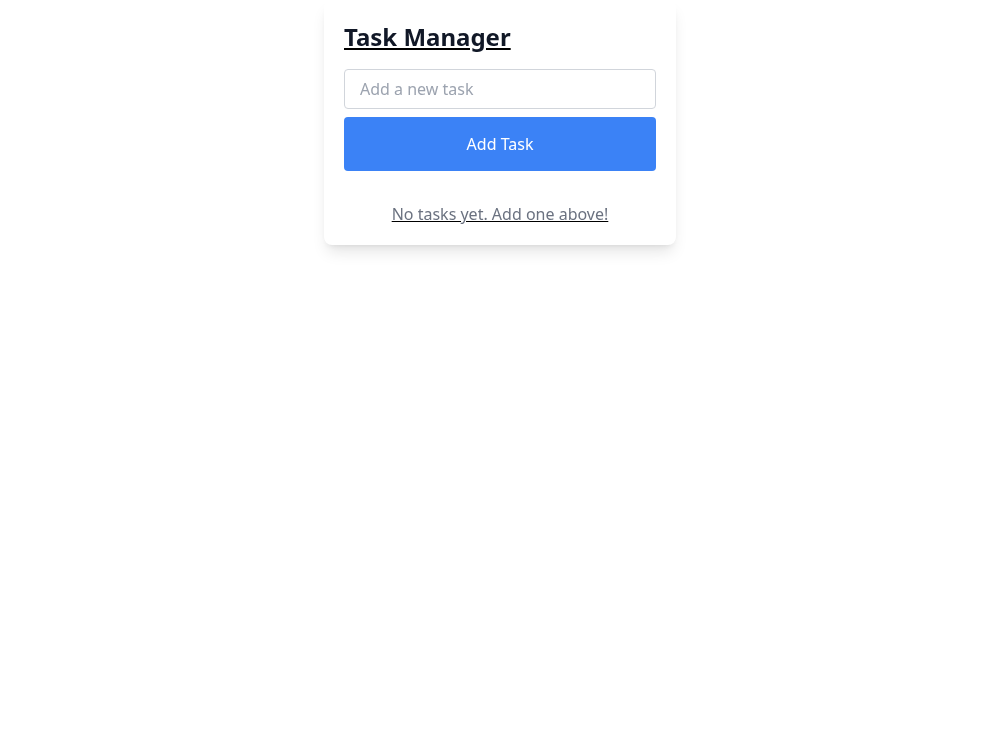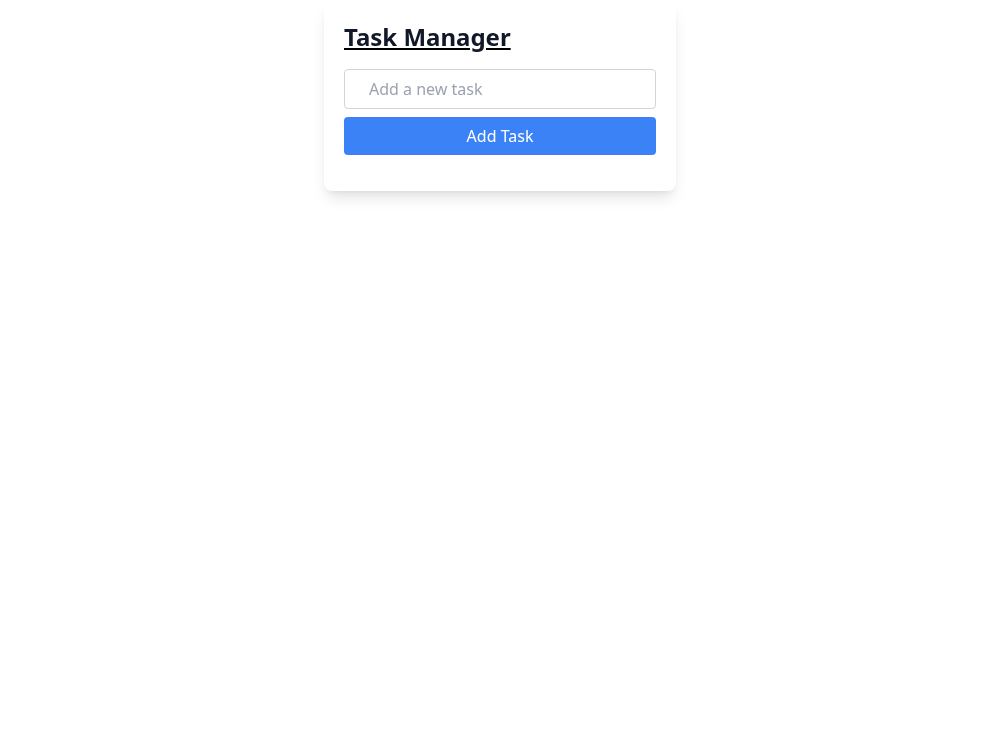--- a/index.html
+++ b/index.html
@@ -23,51 +23,52 @@
       text-decoration: underline;
     }
     .title {
       font-size: 24px;
       font-weight: 700;
       color: #111827;
       margin-bottom: 16px;
     }
     .task-input {
       width: 100%;
-      padding: 8px 24px;
+      padding: 8px 15px;
       border: 1px solid #d1d5db;
       border-radius: 4px;
       font-size: 16px;
       color: #111827;
       margin-bottom: 8px;
       outline: none;
       font-family: inherit;
     }
     .task-input::placeholder {
       color: #9ca3af;
     }
     .add-btn {
       width: 100%;
       background: #3b82f6;
       color: #ffffff;
       border: none;
       border-radius: 4px;
-      padding: 8px 16px;
+      padding: 16px 16px;
       font-size: 16px;
       cursor: pointer;
       font-family: inherit;
       margin-bottom: 16px;
     }
     .empty-msg {
       text-align: center;
       color: #6b7280;
       font-size: 16px;
       margin-top: 16px;
     }
   </style>
 </head>
 <body>
 
 <div class="card">
   <h1 class="title">Task Manager</h1>
   <input type="text" class="task-input" placeholder="Add a new task" style="">
   <button class="add-btn">Add Task</button>
+  <p class="empty-msg">No tasks yet. Add one above!</p>
 </div>
 
 </body></html>

